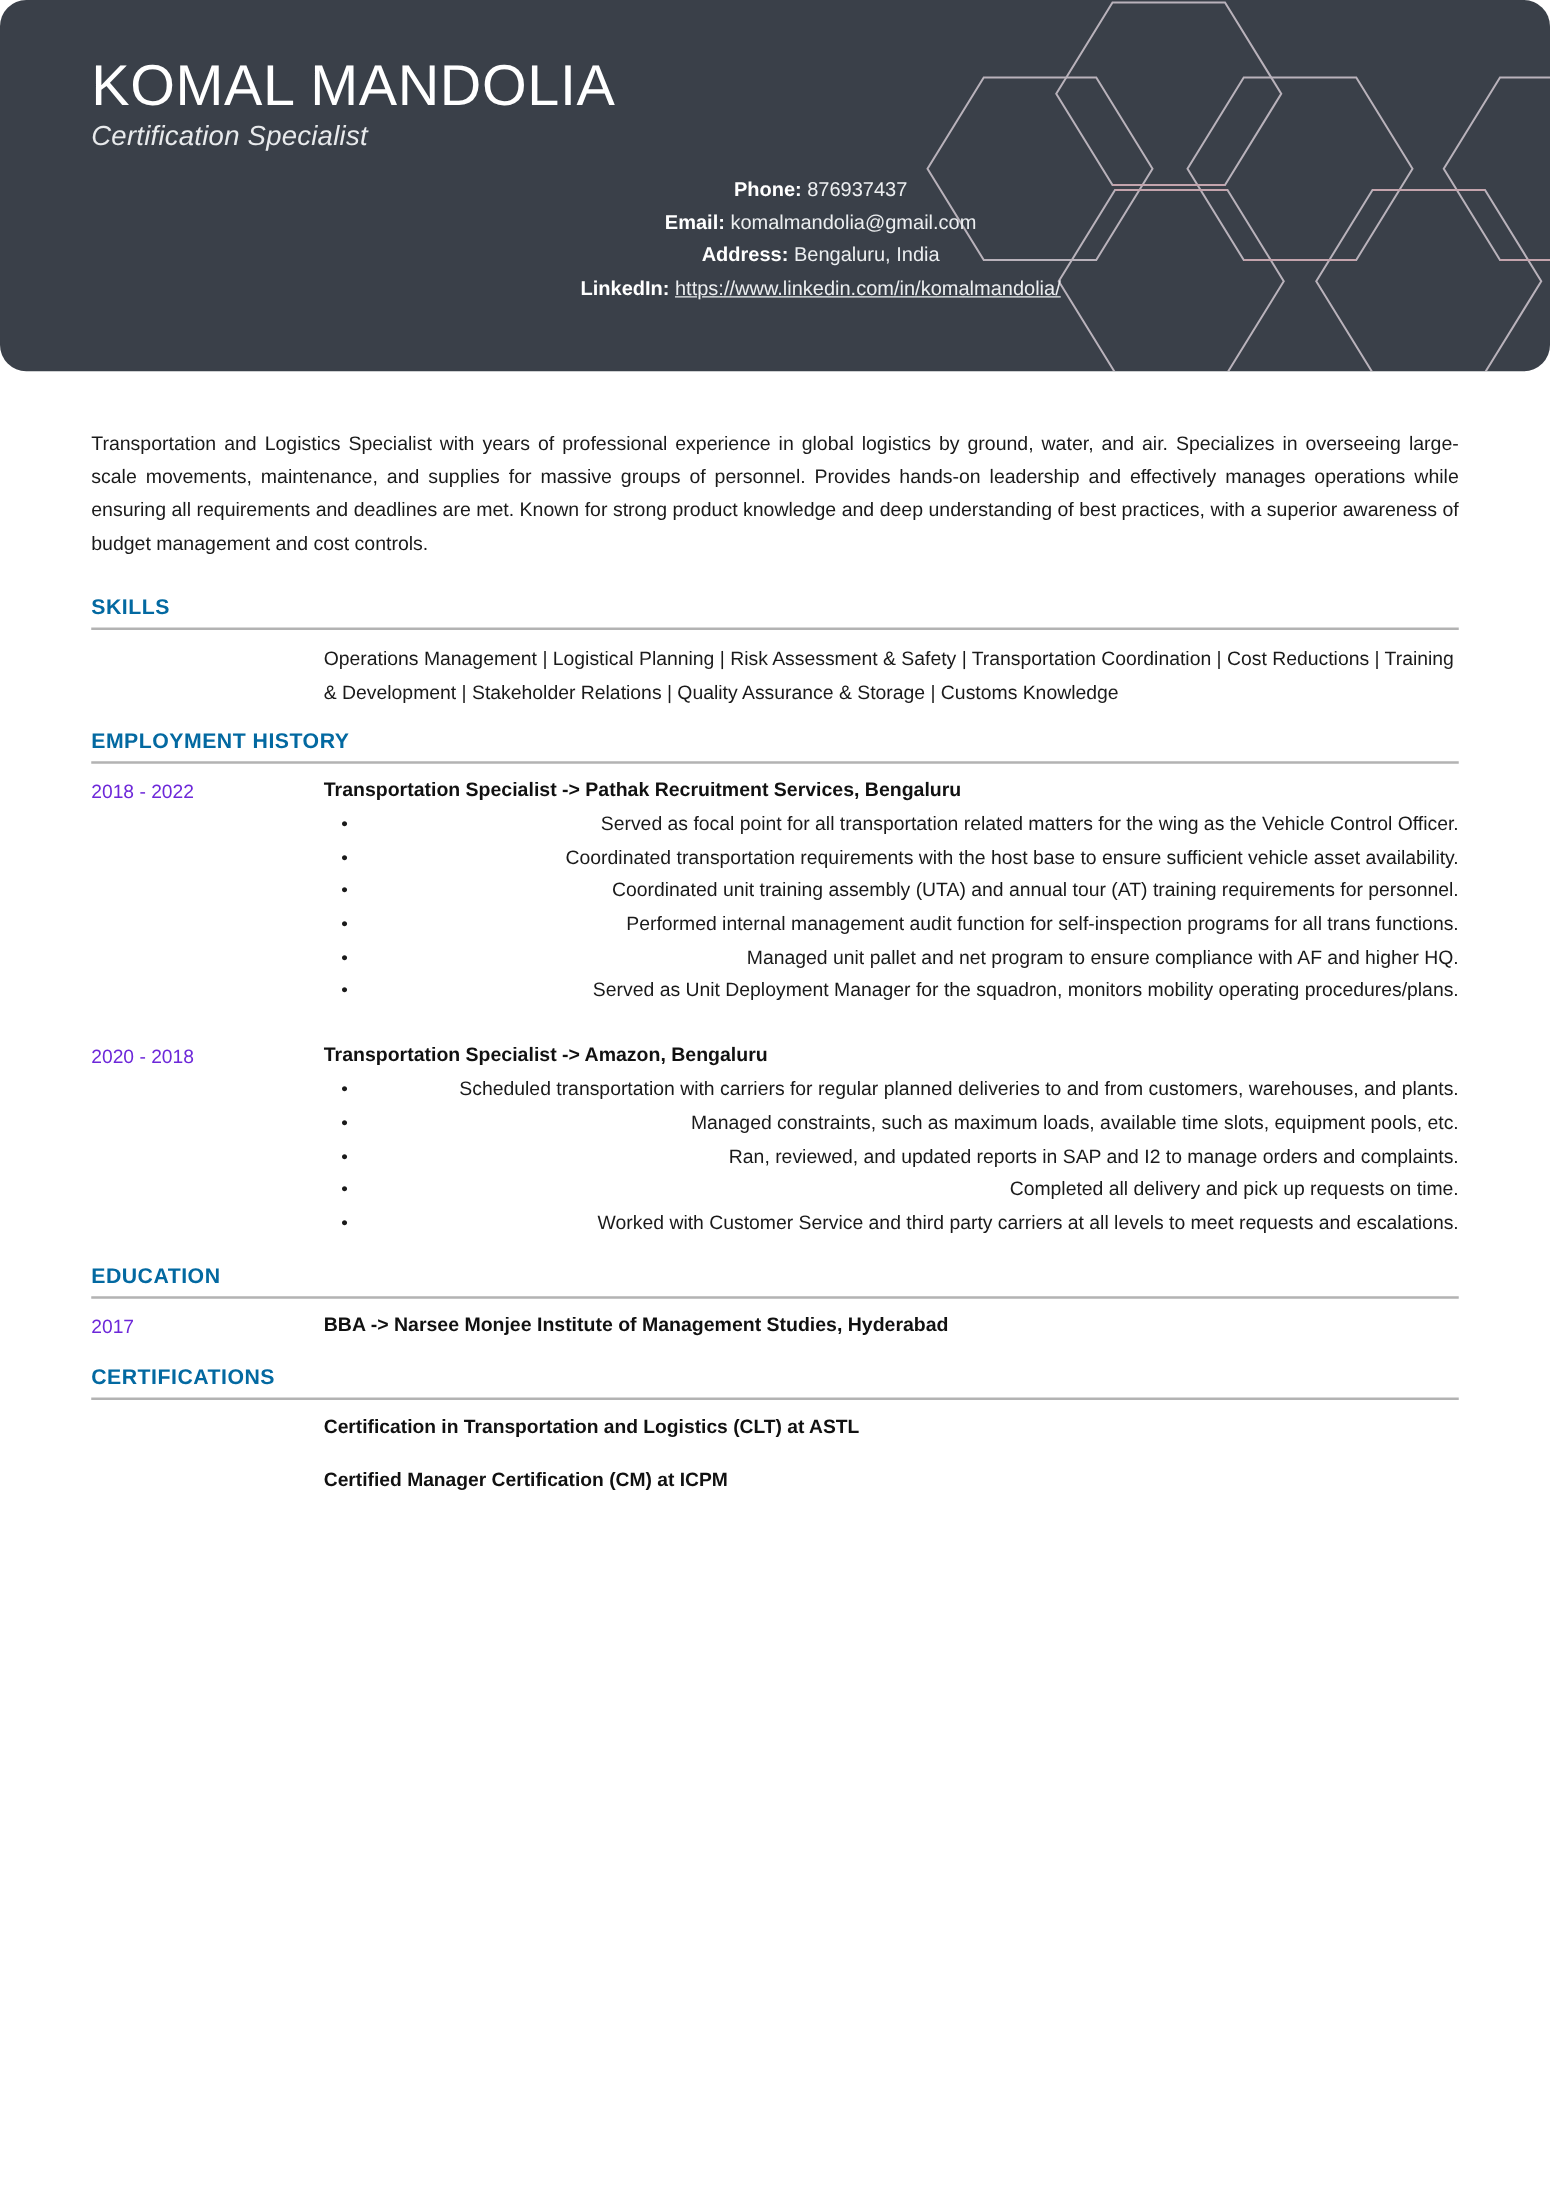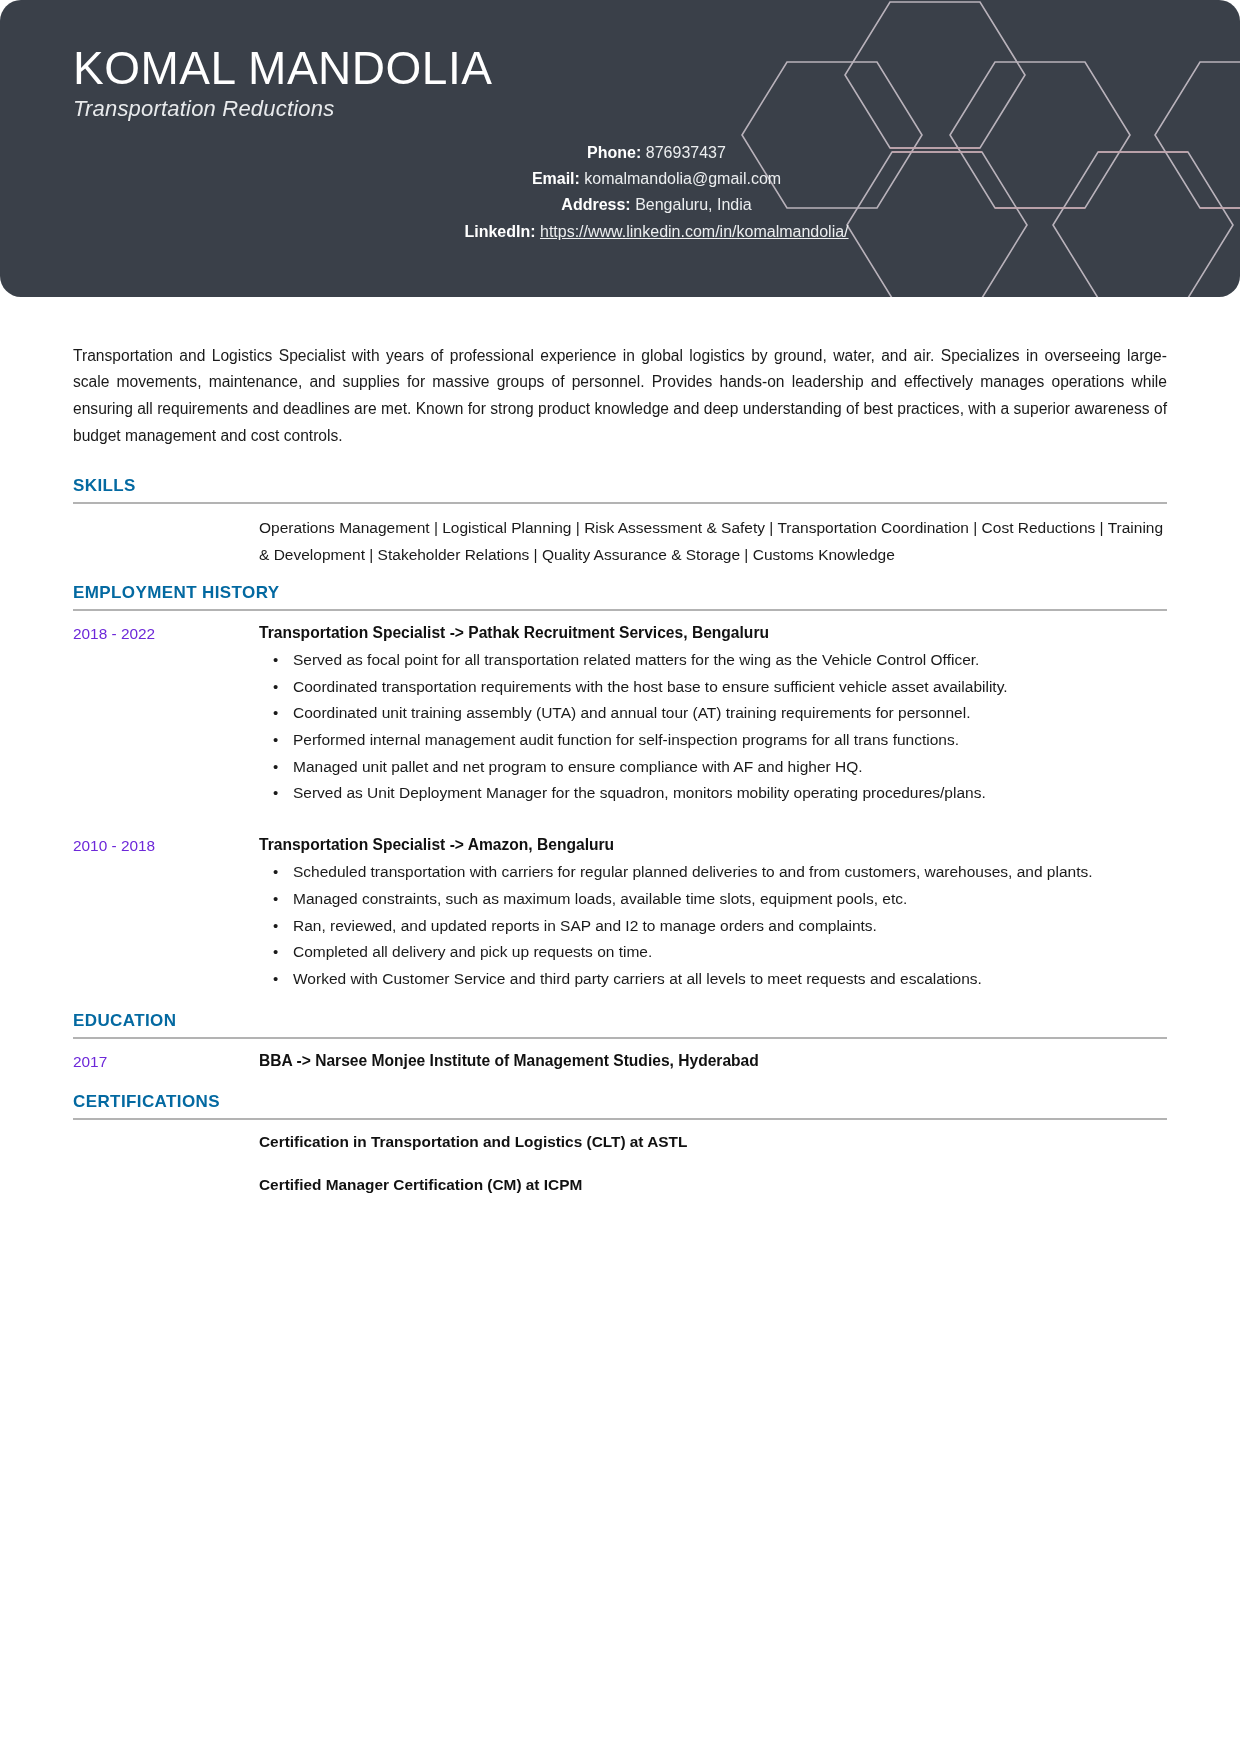--- a/index.html
+++ b/index.html
@@ -126,20 +126,21 @@
     font-weight: bold;
     color: #111111;
     line-height: 1.55;
     margin: 0;
   }
 
   ul.bullets {
     margin: 2px 0 0 0;
     padding-left: 34px;
     list-style: none;
+    text-align: right;
   }
   ul.bullets li {
     position: relative;
     font-size: 15.5px;
     line-height: 1.72;
     color: #1a1a1a;
     margin-bottom: 0px;
   }
   ul.bullets li::before {
     content: "\2022";
@@ -200,21 +201,21 @@
       <path d="M250,148 L340,148"></path>
       <path d="M252,152 L342,152"></path>
       <path d="M355,208 L445,208"></path>
       <path d="M458,152 L548,152"></path>
       <path d="M560,208 L650,208"></path>
     </g>
   </svg>
 
   <div class="header-inner">
     <h1 class="name">KOMAL MANDOLIA</h1>
-    <div class="job-title">Transportation Reductions</div>
+    <div class="job-title">Certification Specialist</div>
 
     <div class="contact-block">
       <div class="contact-line">
         <span class="lbl">Phone:</span>
         <span>876937437</span>
       </div>
       <div class="contact-line">
         <span class="lbl">Email:</span>
         <span>komalmandolia@gmail.com</span>
       </div>
@@ -261,21 +262,21 @@
             <li>Performed internal management audit function for self-inspection programs for all trans functions.</li>
             <li>Managed unit pallet and net program to ensure compliance with AF and higher HQ.</li>
             <li>Served as Unit Deployment Manager for the squadron, monitors mobility operating procedures/plans.</li>
           </ul>
         </div>
       </div>
     </div>
 
     <div class="job-block">
       <div class="row">
-        <div class="col-date">2010 - 2018</div>
+        <div class="col-date">2020 - 2018</div>
         <div class="col-main">
           <div class="entry-heading">Transportation Specialist  -&gt; Amazon, Bengaluru</div>
           <ul class="bullets">
             <li>Scheduled transportation with carriers for regular planned deliveries to and from customers, warehouses, and plants.</li>
             <li>Managed constraints, such as maximum loads, available time slots, equipment pools, etc.</li>
             <li>Ran, reviewed, and updated reports in SAP and I2 to manage orders and complaints.</li>
             <li>Completed all delivery and pick up requests on time.</li>
             <li>Worked with Customer Service and third party carriers at all levels to meet requests and escalations.</li>
           </ul>
         </div>

